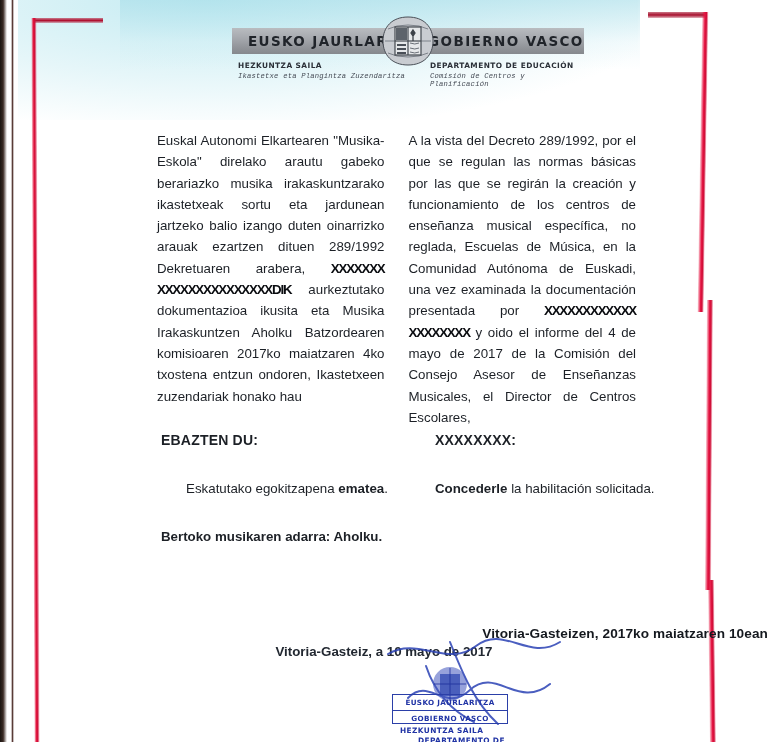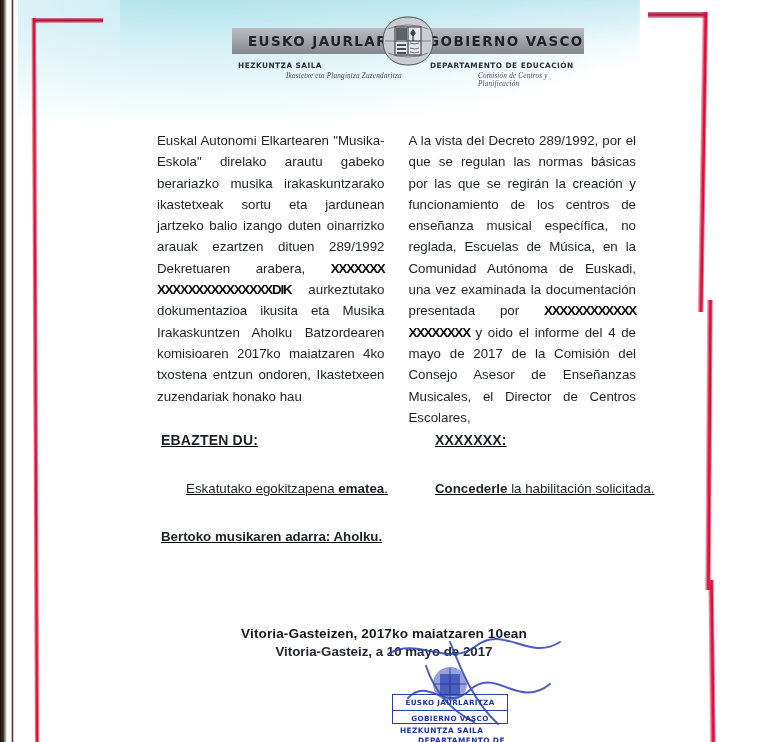--- a/index.html
+++ b/index.html
@@ -124,27 +124,26 @@
   .lh-sub-col { width: 50%; padding-left: 6px; box-sizing: border-box; }
   .lh-sub-col.right { padding-left: 22px; }
   .lh-sub-t1 {
     font-family: "DejaVu Sans", sans-serif;
     font-weight: bold;
     font-size: 7.4px;
     letter-spacing: .45px;
     color: #2b3038;
   }
   .lh-sub-t2 {
-    font-family: Liberation Serif, serif;
+    font-family: Liberation Mono, monospace;
     font-style: italic;
     font-size: 7.2px;
     letter-spacing: .2px;
     color: #454b55;
     margin-top: 2px;
-    margin-left: 48px;
   }
   
   .cols {
     position: absolute;
     left: 0; top: 130px;
     width: 636px;
     display: flex;
   }
   .col {
     width: 252px;
@@ -161,21 +160,20 @@
     letter-spacing: -0.6px;
     color: #0a0c10;
   }
   .redact-wide { letter-spacing: -1.2px; }
   
   .resolve {
     position: absolute;
     left: 0; top: 430px;
     width: 768px;
     display: flex;
-    text-decoration: underline;
   }
   .res-col { width: 252px; color: #1c2026; font-size: 13.3px; line-height: 21px; }
   .res-col.left { margin-left: 161px; }
   .res-col.right { margin-left: 22px; }
   .res-head {
     font-weight: bold;
     font-size: 14px;
     letter-spacing: .2px;
     margin-bottom: 27px;
   }
@@ -187,20 +185,21 @@
     position: absolute;
     left: 0; top: 626px;
     width: 768px;
     text-align: center;
   }
   .foot-eu {
     font-weight: bold;
     font-size: 13.6px;
     color: #14181e;
     letter-spacing: .1px;
+    text-align: right;
   }
   .foot-es {
     font-size: 13.3px;
     color: #222831;
     margin-top: 3px;
     font-weight: bold;
   }
   
   .stamp {
     position: absolute;
@@ -318,21 +317,21 @@
     </div>
   </div>
 
   <div class="resolve">
     <div class="res-col left">
       <div class="res-head">EBAZTEN DU:</div>
       <div class="res-line nospread"><span>Eskatutako egokitzapena </span><b>ematea</b><span>.</span></div>
       <div class="res-line"><b>Bertoko musikaren adarra:</b><b> Aholku.</b></div>
     </div>
     <div class="res-col right">
-      <div class="res-head">XXXXXXX:</div>
+      <div class="res-head">XXXXXXXX:</div>
       <div class="res-line"><b>Concederle</b> <span>la</span> <span>habilitación</span> <span>solicitada.</span></div>
     </div>
   </div>
 
   <div class="footer">
     <div class="foot-eu">Vitoria-Gasteizen, 2017ko maiatzaren 10ean</div>
     <div class="foot-es">Vitoria-Gasteiz, a 10 mayo de 2017</div>
   </div>
 
   <div class="stamp">

